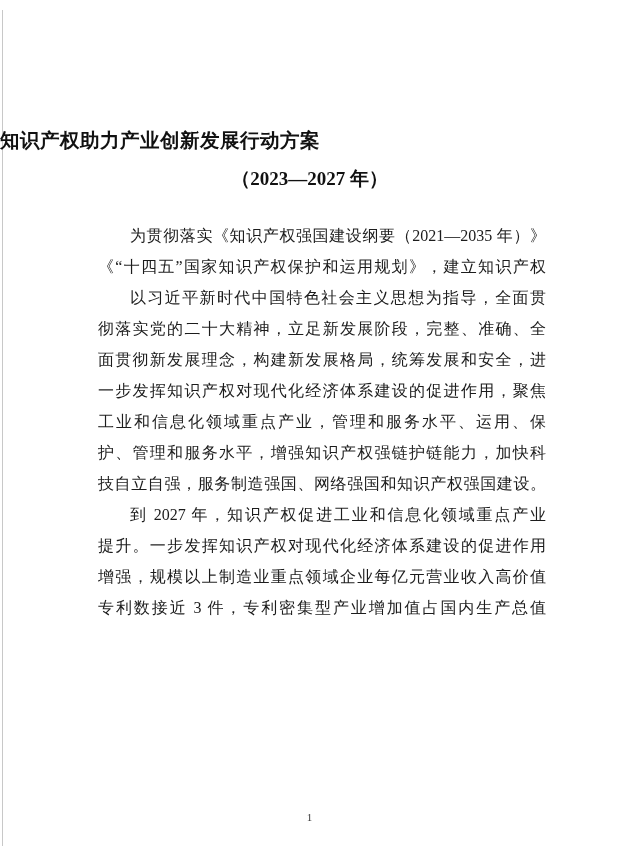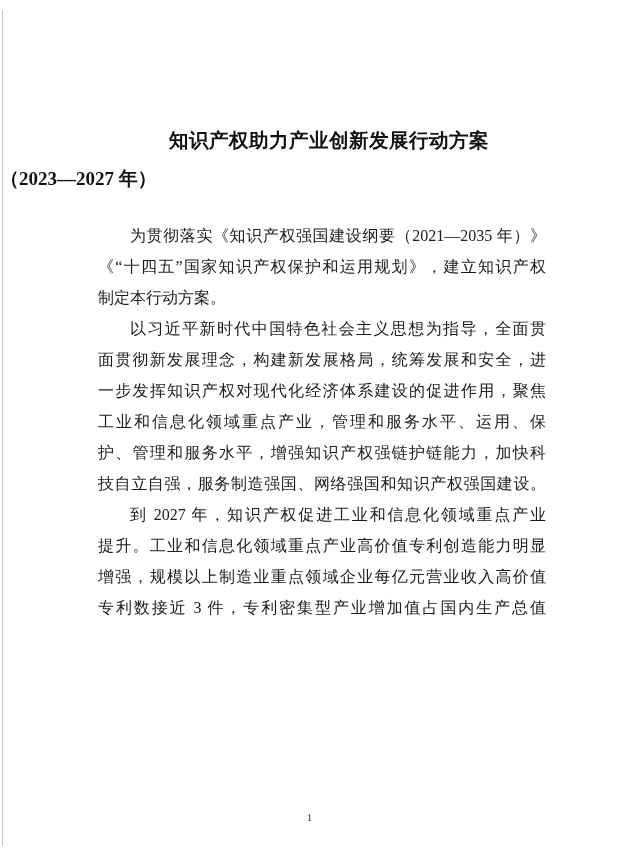--- a/index.html
+++ b/index.html
@@ -28,32 +28,33 @@
     top: 10px;
     width: 1px;
     height: 836px;
     background: #c8c8c8;
   }
   .doc-title {
     position: absolute;
     top: 128px;
     left: 0;
     width: 489px;
-    text-align: right;
+    text-align: left;
     font-size: 19.5px;
     line-height: 26px;
     font-weight: 700;
     letter-spacing: 0.5px;
     color: #111111;
   }
   .doc-subtitle {
     position: absolute;
     top: 166px;
     left: 0;
     width: 619px;
+    text-align: center;
     font-size: 19px;
     line-height: 26px;
     font-weight: 700;
     color: #111111;
   }
   .body-text {
     position: absolute;
     top: 220px;
     left: 98px;
     width: 448px;
@@ -97,28 +98,28 @@
 
   <div class="scan-edge"></div>
 
   <div class="doc-title">知识产权助力产业创新发展行动方案</div>
 
   <div class="doc-subtitle">（2023—2027 年）</div>
 
   <div class="body-text">
     <div class="ln ind j">为贯彻落实《知识产权强国建设纲要（2021—2035 年）》</div>
     <div class="ln j">《“十四五”国家知识产权保护和运用规划》，建立知识产权</div>
-    <div class="ln">制定本行动方案。</div>
     <div class="ln ind j">以习近平新时代中国特色社会主义思想为指导，全面贯</div>
+    <div class="ln j">彻落实党的二十大精神，立足新发展阶段，完整、准确、全</div>
     <div class="ln j">面贯彻新发展理念，构建新发展格局，统筹发展和安全，进</div>
     <div class="ln j">一步发挥知识产权对现代化经济体系建设的促进作用，聚焦</div>
     <div class="ln j">工业和信息化领域重点产业，管理和服务水平、运用、保</div>
     <div class="ln j">护、管理和服务水平，增强知识产权强链护链能力，加快科</div>
     <div class="ln j">技自立自强，服务制造强国、网络强国和知识产权强国建设。</div>
     <div class="ln ind j">到 2027 年，知识产权促进工业和信息化领域重点产业</div>
-    <div class="ln j">提升。工业和信息化领域重点产业高价值专利创造能力明显</div>
+    <div class="ln j">提升。一步发挥知识产权对现代化经济体系建设的促进作用</div>
     <div class="ln j">增强，规模以上制造业重点领域企业每亿元营业收入高价值</div>
     <div class="ln j">专利数接近 3 件，专利密集型产业增加值占国内生产总值</div>
   </div>
 
   <div class="page-number">1</div>
 
 </div>
 
 </body></html>

